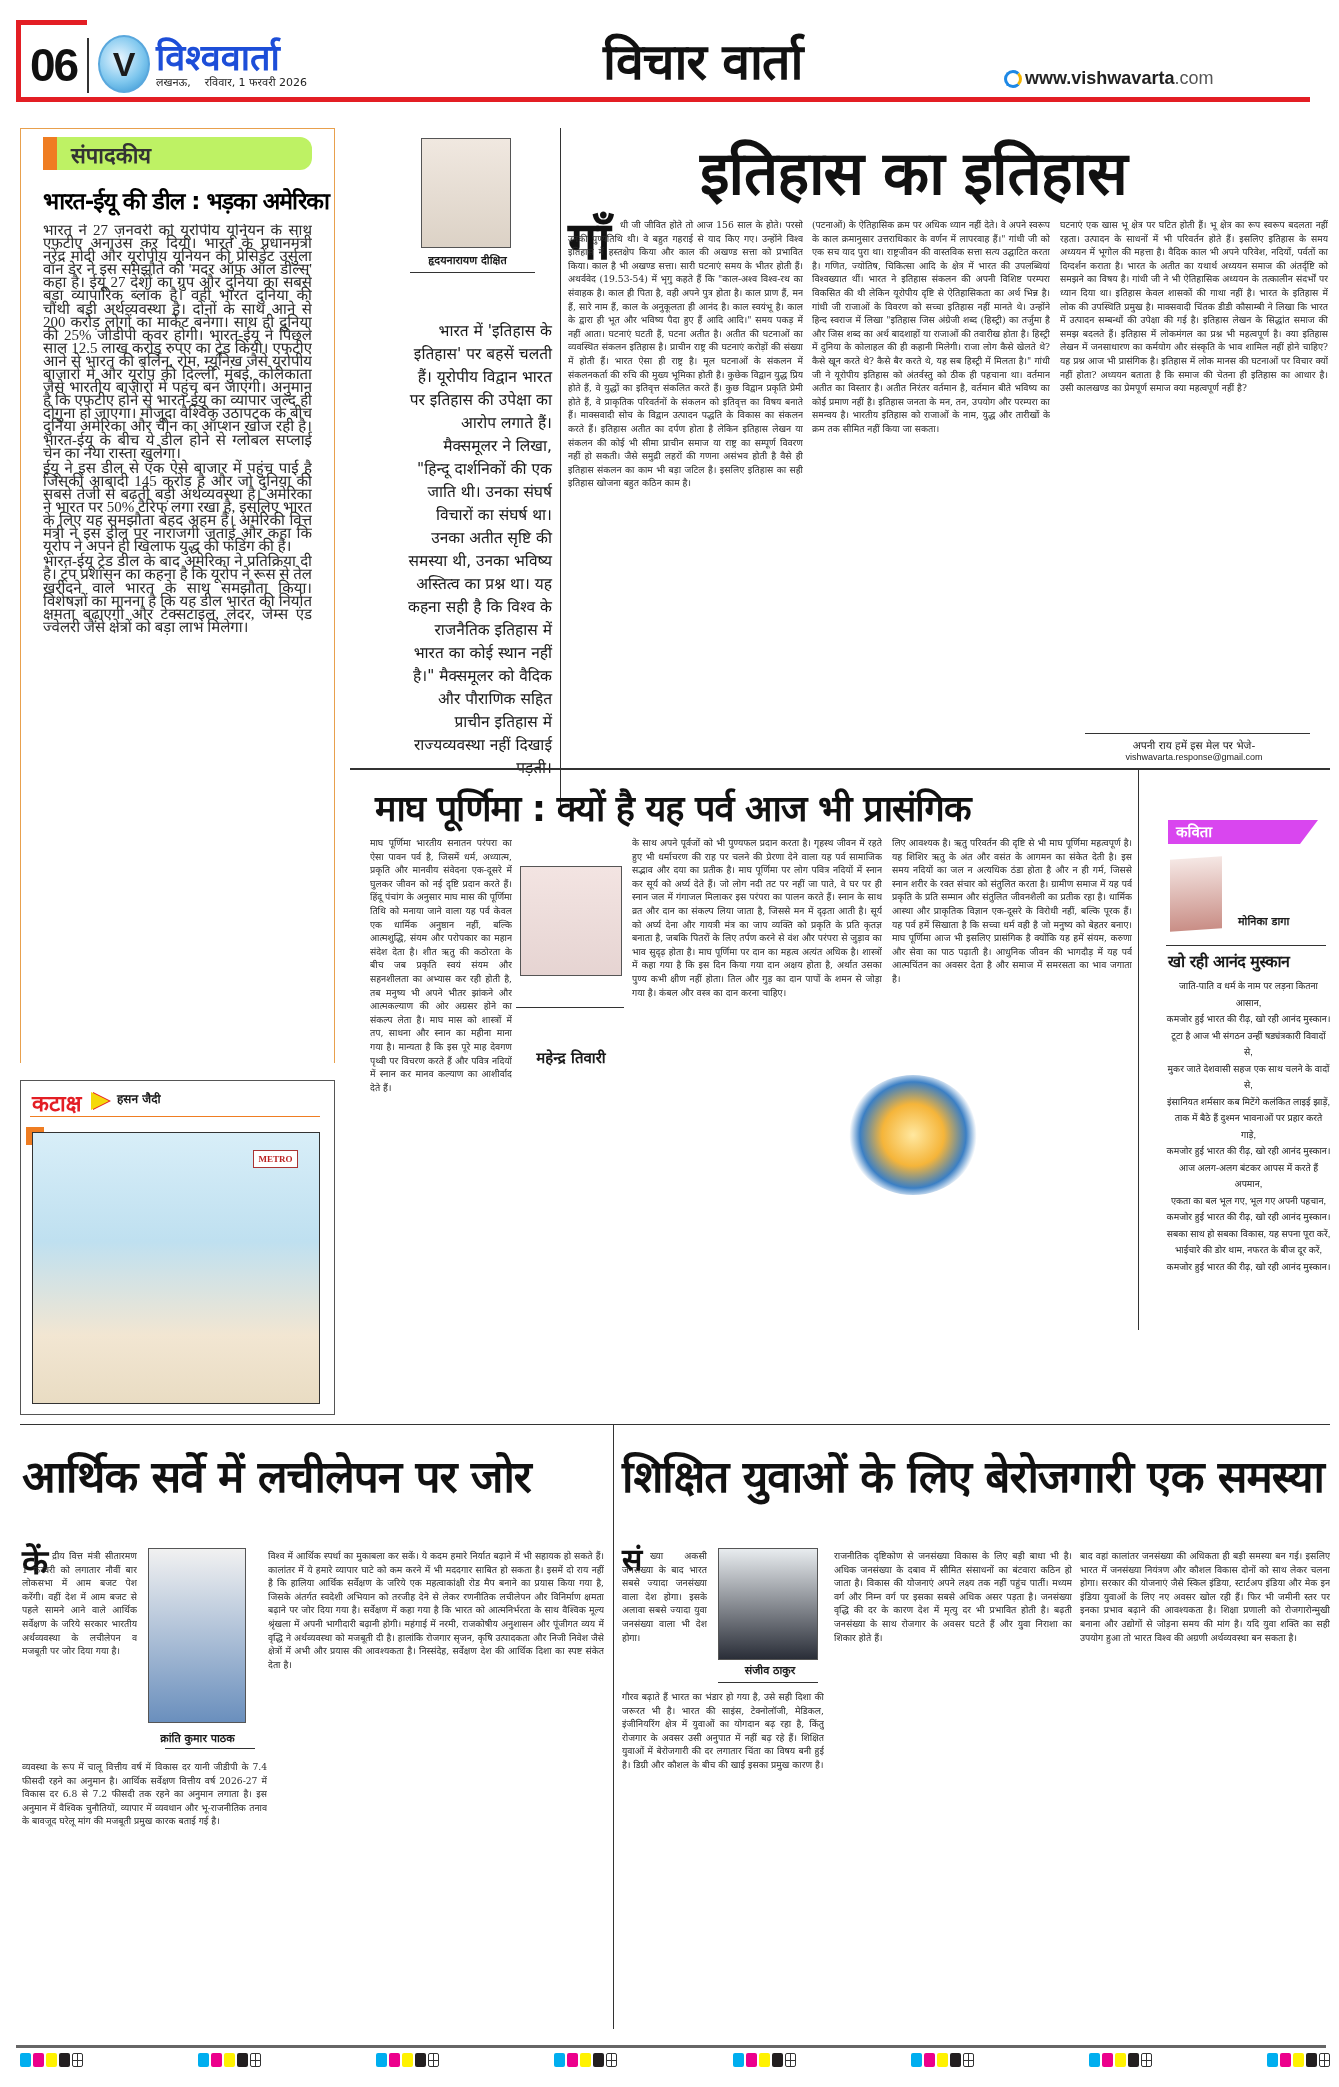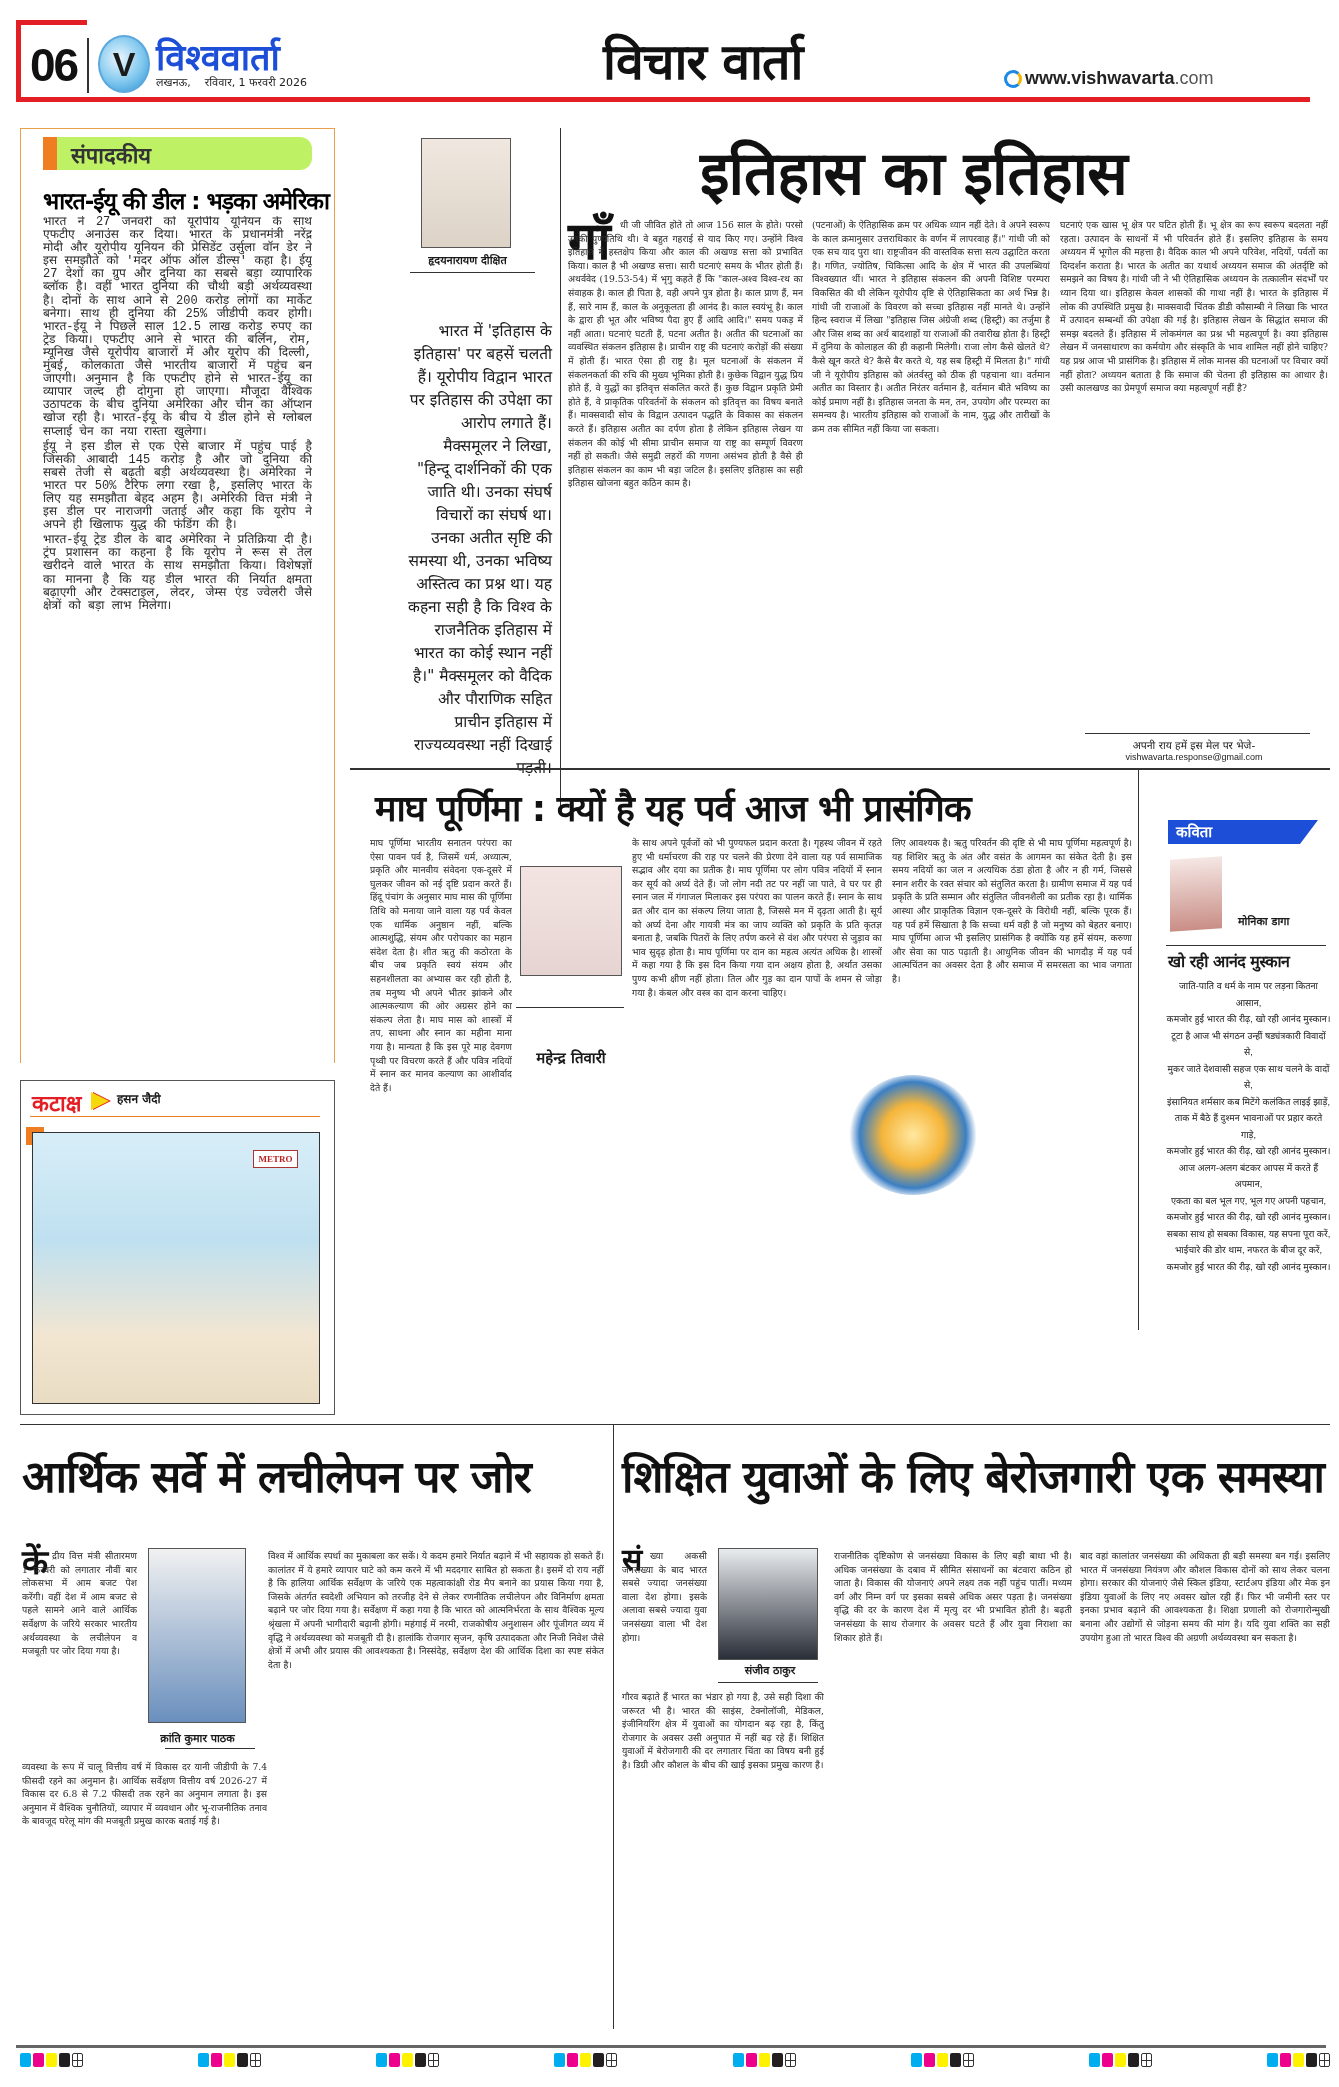--- a/index.html
+++ b/index.html
@@ -23,21 +23,21 @@
   #section-title { left: 603px; top: 26px; font-size: 50px; font-weight: bold; color: #111; letter-spacing: -1px; }
   #web-icon { left: 1004px; top: 70px; width: 18px; height: 18px; border-radius: 50%; border: 3px solid #1e88e5; border-right-color: #f4b400; }
   #web-url { left: 1025px; top: 68px; font-family: "Liberation Sans", sans-serif; font-size: 18px; font-weight: bold; color: #222; }
   #web-url .tld { color: #555; font-weight: normal; }
   
   #editorial { left: 20px; top: 128px; width: 315px; height: 935px; border: 1px solid #e8a04d; border-bottom: none; padding: 8px 22px; }
   #ed-tag { position: relative; height: 33px; background: #bef264; border-radius: 0 12px 12px 0; margin-left: 0; display: flex; align-items: center; }
   #ed-tag::before { content: ""; position: absolute; left: 0; top: 0; width: 14px; height: 33px; background: #ef7d22; }
   #ed-tag span { margin-left: 28px; font-size: 22px; font-weight: bold; color: #333; }
   #ed-title { margin-top: 14px; font-size: 23px; font-weight: bold; color: #000000; letter-spacing: -1px; white-space: nowrap; }
-  #ed-body { margin-top: 0; height: 820px; font-family: Liberation Mono, monospace; font-size: 12px; line-height: 13.1px; }
+  #ed-body { margin-top: 8px; height: 820px; font-family: Liberation Serif, serif; font-size: 15px; line-height: 13.1px; }
   
   #a1-photo { left: 421px; top: 138px; width: 90px; height: 110px; background: linear-gradient(#f0e8e0, #dcd2c6); }
   #a1-cap { left: 410px; top: 252px; width: 115px; font-size: 11px; }
   #a1-rule { left: 410px; top: 272px; width: 125px; height: 1px; }
   #pull-quote { left: 407px; top: 320px; width: 145px; font-size: 15.5px; line-height: 23px; text-align: right; color: #1a1a1a; }
   #col-sep-a { left: 560px; top: 128px; height: 680px; }
   
   #main-head { left: 700px; top: 130px; font-size: 60px; }
   #main-dropcap { left: 568px; top: 215px; font-size: 52px; font-weight: bold; line-height: 52px; color: #111; }
   #main-col1 { left: 568px; top: 218px; width: 235px; height: 588px; text-indent: 52px; }
@@ -51,21 +51,21 @@
   #magh-head { left: 375px; top: 783px; font-size: 36px; }
   #col-sep-b { left: 1138px; top: 770px; height: 560px; }
   #magh-col1 { left: 370px; top: 836px; width: 215px; height: 560px; }
   #magh-photo { left: 520px; top: 866px; width: 102px; height: 110px; background: linear-gradient(#f3e4e2, #e6d4d2); }
   #magh-cap { left: 520px; top: 1047px; width: 102px; font-size: 15px; }
   #magh-rule { left: 516px; top: 1007px; width: 108px; height: 1px; }
   #magh-col2 { left: 632px; top: 836px; width: 250px; height: 560px; }
   #magh-col3 { left: 892px; top: 836px; width: 240px; height: 560px; }
   #vishnu { left: 848px; top: 1075px; width: 130px; height: 120px; border-radius: 50%; background: radial-gradient(circle, #ffe8a0 0%, #f5b53a 35%, #3b7fc4 60%, #fff 72%); }
   
-  #kavita-tag { left: 1168px; top: 820px; width: 150px; height: 24px; background: #1d4ed8; clip-path: polygon(0 0, 100% 0, 88% 100%, 0 100%); }
+  #kavita-tag { left: 1168px; top: 820px; width: 150px; height: 24px; background: #d946ef; clip-path: polygon(0 0, 100% 0, 88% 100%, 0 100%); }
   #kavita-tag span { display:block; padding-left: 8px; color: #fff; font-size: 15px; font-weight: bold; line-height: 24px; }
   #kavi-photo { left: 1170px; top: 858px; width: 52px; height: 72px; border: none; background: linear-gradient(#f5e7e4, #c98e86); transform: skewY(-4deg); }
   #kavi-name { left: 1238px; top: 913px; font-size: 11px; }
   #kavi-rule { left: 1166px; top: 945px; width: 160px; height: 1px; }
   #poem-title { left: 1168px; top: 950px; font-size: 16px; font-weight: bold; letter-spacing: -0.5px; white-space: nowrap; }
   #poem { left: 1166px; top: 978px; width: 165px; height: 400px; font-size: 9.2px; line-height: 16.5px; font-family: "Liberation Sans", sans-serif; text-align: center; color: #222; overflow: hidden; }
   
   #kataksh { left: 20px; top: 1080px; width: 315px; height: 335px; border: 1px solid #555; border-top: 1px solid #555; padding: 0; }
   #kat-label { left: 32px; top: 1087px; font-size: 22px; font-weight: bold; color: #e31e24; }
   #kat-arrow { left: 91px; top: 1092px; width: 0; height: 0; border-left: 18px solid #f5d90a; border-top: 9px solid transparent; border-bottom: 9px solid transparent; filter: drop-shadow(2px 0 0 #e31e24); }

